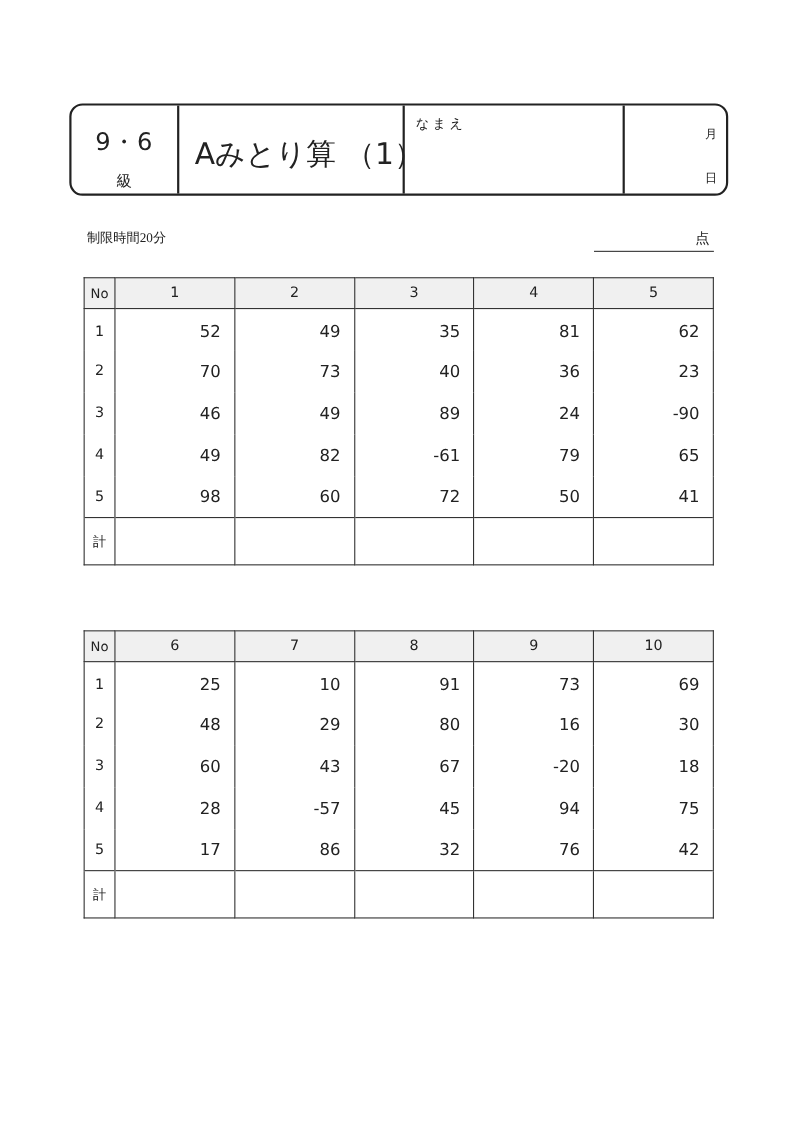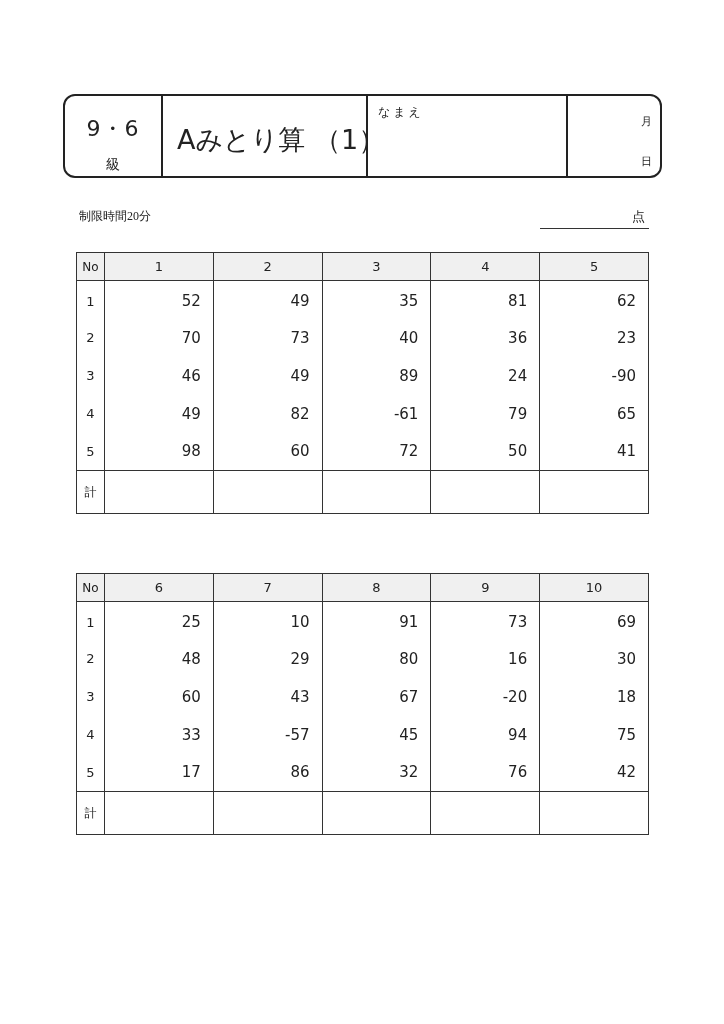--- a/index.html
+++ b/index.html
@@ -168,21 +168,21 @@
       <tr class="datarow">
         <td class="rowlabel">3</td>
         <td class="val">60</td>
         <td class="val">43</td>
         <td class="val">67</td>
         <td class="val">-20</td>
         <td class="val">18</td>
       </tr>
       <tr class="datarow">
         <td class="rowlabel">4</td>
-        <td class="val">33</td>
+        <td class="val">28</td>
         <td class="val">-57</td>
         <td class="val">45</td>
         <td class="val">94</td>
         <td class="val">75</td>
       </tr>
       <tr class="datarow">
         <td class="rowlabel">5</td>
         <td class="val">17</td>
         <td class="val">86</td>
         <td class="val">32</td>

